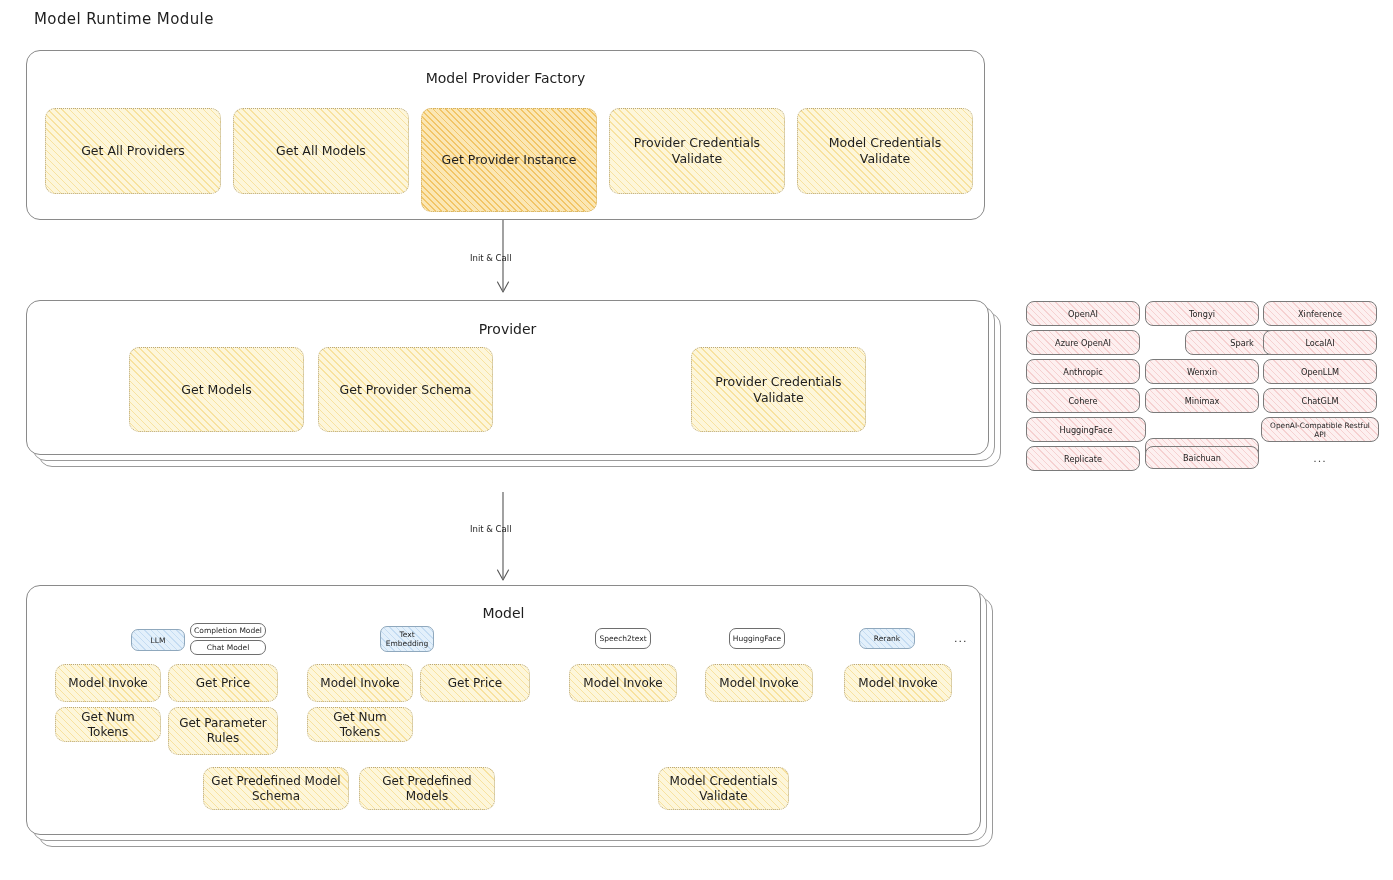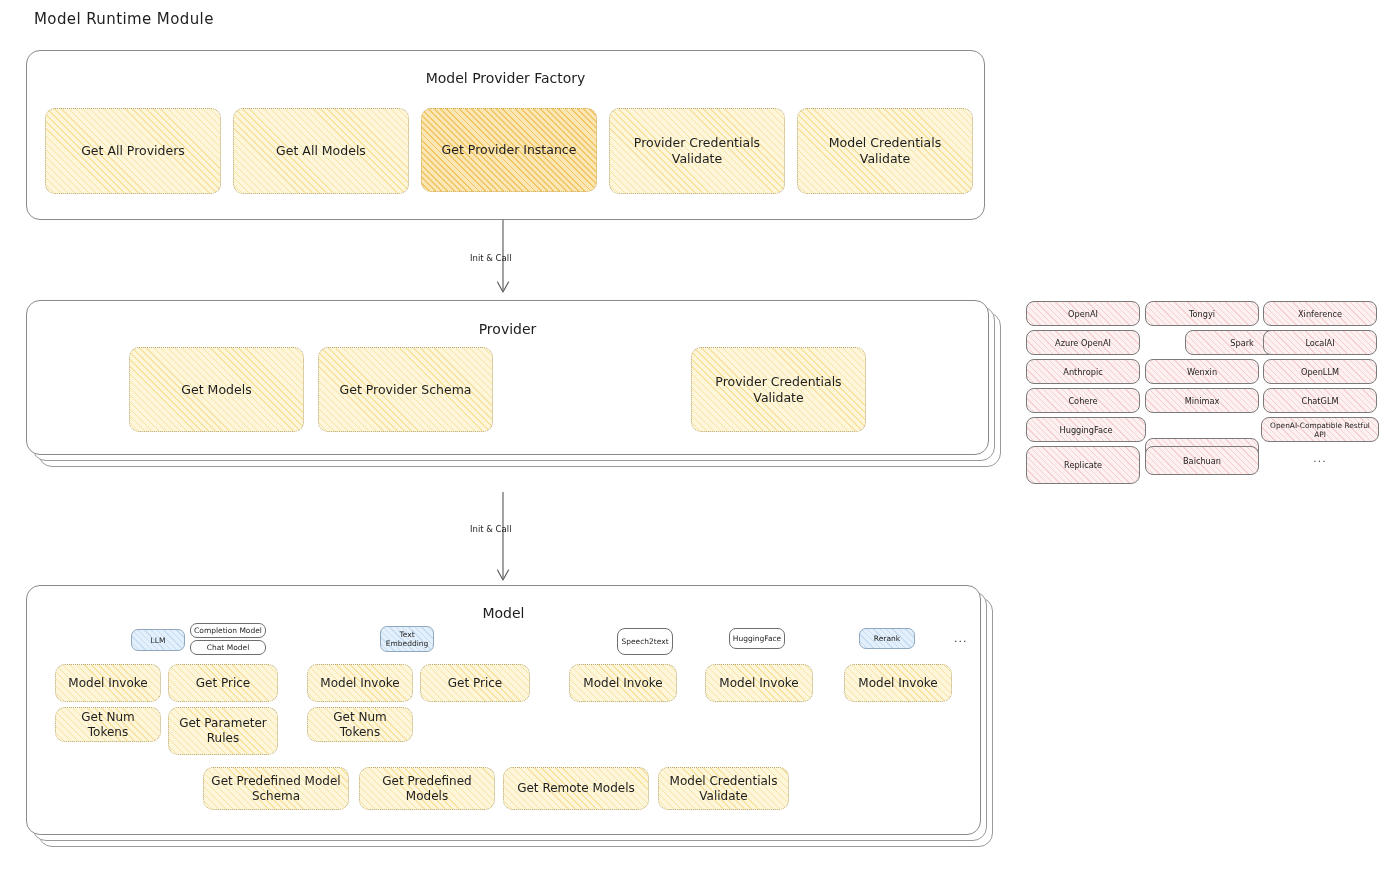--- a/index.html
+++ b/index.html
@@ -166,21 +166,21 @@
 
   <div class="panel" style="left:26px; top:50px; width:959px; height:170px; z-index:2;">
     <div class="panel-title" style="top:19px;">Model Provider Factory</div>
 
     <div class="node" style="left:18px; top:57px; width:176px; height:86px;">
       <span>Get All Providers</span>
     </div>
     <div class="node" style="left:206px; top:57px; width:176px; height:86px;">
       <span>Get All Models</span>
     </div>
-    <div class="node strong" style="left:394px; top:57px; width:176px; height:84px;">
+    <div class="node strong" style="left:394px; top:57px; width:176px; height:104px;">
       <span>Get Provider Instance</span>
     </div>
     <div class="node" style="left:582px; top:57px; width:176px; height:86px;">
       <span>Provider Credentials Validate</span>
     </div>
     <div class="node" style="left:770px; top:57px; width:176px; height:86px;">
       <span>Model Credentials Validate</span>
     </div>
   </div>
 
@@ -217,40 +217,40 @@
     </div>
     <div class="chip" style="left:1026px; top:359px; width:114px; height:25px;">
       <span>Anthropic</span>
     </div>
     <div class="chip" style="left:1026px; top:388px; width:114px; height:25px;">
       <span>Cohere</span>
     </div>
     <div class="chip" style="left:1026px; top:417px; width:120px; height:25px;">
       <span>HuggingFace</span>
     </div>
-    <div class="chip" style="left:1026px; top:446px; width:114px; height:38px;border-radius:9px;">
+    <div class="chip" style="left:1026px; top:446px; width:114px; height:25px;">
       <span>Replicate</span>
     </div>
 
     <div class="chip" style="left:1145px; top:301px; width:114px; height:25px;">
       <span>Tongyi</span>
     </div>
     <div class="chip" style="left:1145px; top:330px; width:114px; height:25px;margin-left:40px;">
       <span>Spark</span>
     </div>
     <div class="chip" style="left:1145px; top:359px; width:114px; height:25px;">
       <span>Wenxin</span>
     </div>
     <div class="chip" style="left:1145px; top:388px; width:114px; height:25px;">
       <span>Minimax</span>
     </div>
     <div class="chip" style="left:1145px; top:438px; width:114px; height:25px;">
       <span>ZhipuAI</span>
     </div>
-    <div class="chip" style="left:1145px; top:446px; width:114px; height:29px;">
+    <div class="chip" style="left:1145px; top:446px; width:114px; height:23px;">
       <span>Baichuan</span>
     </div>
 
     <div class="chip" style="left:1263px; top:301px; width:114px; height:25px;">
       <span>Xinference</span>
     </div>
     <div class="chip" style="left:1263px; top:330px; width:114px; height:25px;">
       <span>LocalAI</span>
     </div>
     <div class="chip" style="left:1263px; top:359px; width:114px; height:25px;">
@@ -284,21 +284,21 @@
       <span>Completion Model</span>
     </div>
     <div class="badge" style="left:163px; top:54px; width:76px; height:15px;">
       <span>Chat Model</span>
     </div>
 
     <div class="badge blue" style="left:353px; top:40px; width:54px; height:26px;">
       <span>Text Embedding</span>
     </div>
 
-    <div class="badge" style="left:590px; top:42px; width:56px; height:27px;border-radius:8px;">
+    <div class="badge" style="left:568px; top:42px; width:56px; height:21px;">
       <span>Speech2text</span>
     </div>
 
     <div class="badge" style="left:702px; top:42px; width:56px; height:21px;">
       <span>HuggingFace</span>
     </div>
 
     <div class="badge blue" style="left:832px; top:42px; width:56px; height:21px;">
       <span>Rerank</span>
     </div>
@@ -339,21 +339,18 @@
     <div class="node small" style="left:817px; top:78px; width:108px; height:38px;">
       <span>Model Invoke</span>
     </div>
 
     <div class="node small" style="left:176px; top:181px; width:146px; height:43px;">
       <span>Get Predefined Model Schema</span>
     </div>
     <div class="node small" style="left:332px; top:181px; width:136px; height:43px;">
       <span>Get Predefined Models</span>
     </div>
-    <div class="node small" style="left:476px; top:181px; width:146px; height:43px;">
-      <span>Get Remote Models</span>
-    </div>
     <div class="node small" style="left:631px; top:181px; width:131px; height:43px;">
       <span>Model Credentials Validate</span>
     </div>
   </div>
 
 </div>
 
 </body></html>

